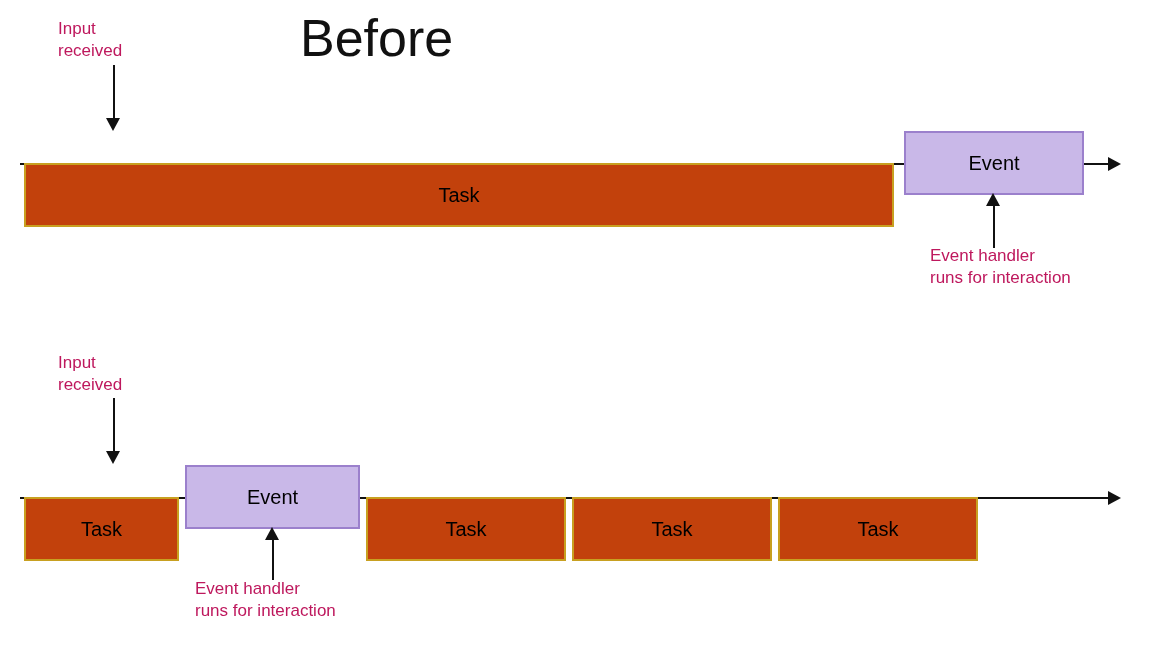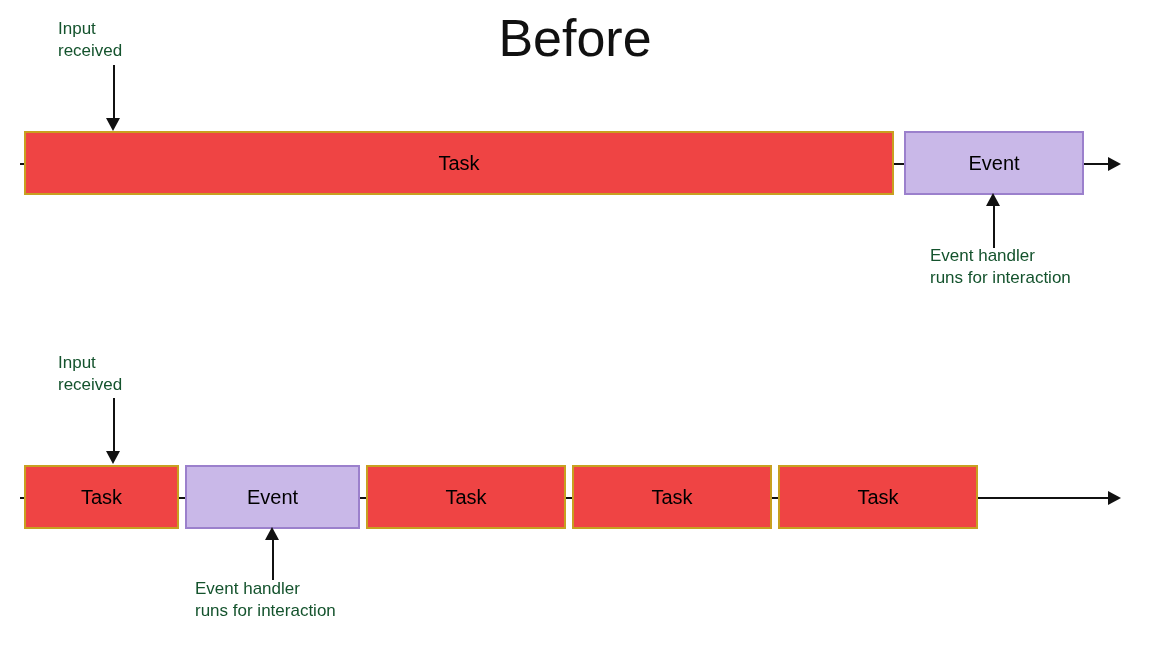--- a/index.html
+++ b/index.html
@@ -17,21 +17,20 @@
       height: 647px;
       position: relative;
     }
 
     
     .section-title {
       position: absolute;
       font-size: 52px;
       font-weight: 400;
       color: #111;
-      text-align: center;
     }
 
     
     .timeline-line {
       position: absolute;
       height: 2px;
       background: #111;
     }
 
     
@@ -71,33 +70,34 @@
     .box {
       position: absolute;
       display: flex;
       align-items: center;
       justify-content: center;
       font-size: 20px;
       font-weight: 500;
       border: 2.5px solid #b8860b;
     }
     .box-task {
-      background: #ef4444;
+      background: #c2410c;
       border-color: #c8a020;
+      margin-top: 32px;
     }
     .box-event {
       background: #c9b8e8;
       border-color: #9b80cc;
     }
 
     
     .label-text {
       position: absolute;
       font-size: 17px;
-      color: #14532d;
+      color: #be185d;
       line-height: 1.3;
     }
   </style>
 </head>
 <body>
 
 <div class="diagram-container">
 
   <div class="section-title" style="top: 8px; left: 300px; width: 550px;">Before</div>
 

